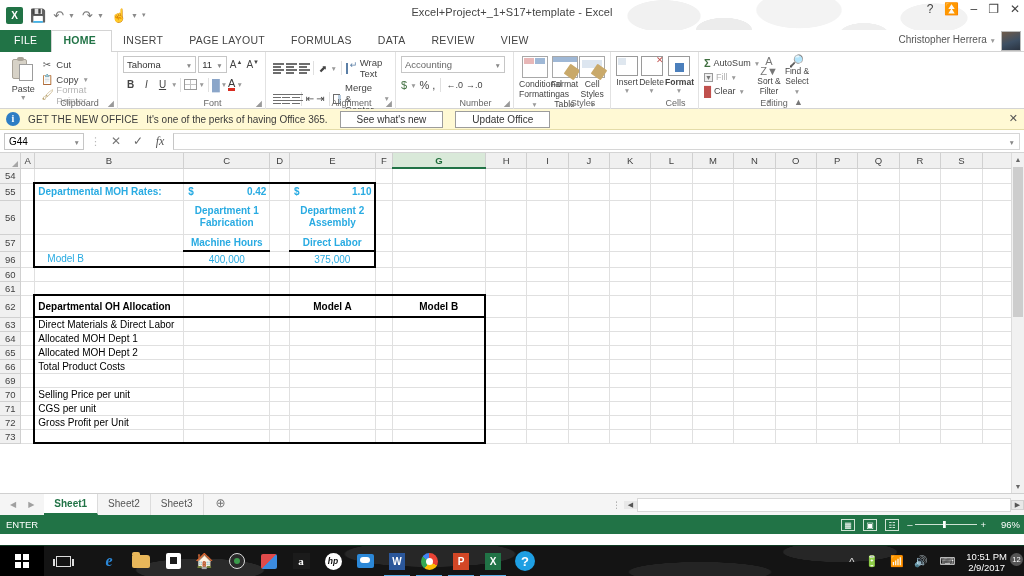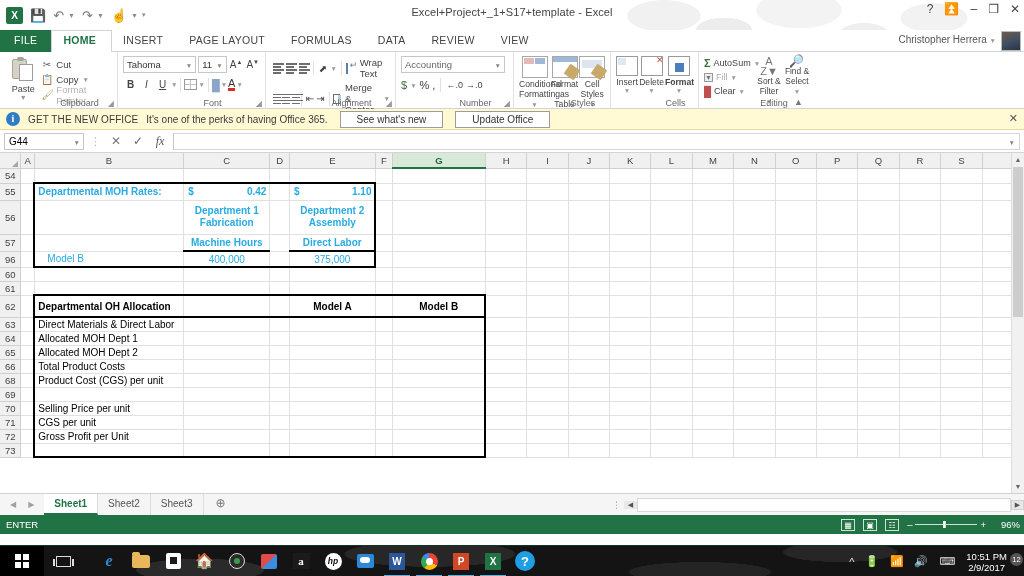--- a/index.html
+++ b/index.html
@@ -1039,43 +1039,20 @@
         <td class="cell"></td>
         <td class="cell"></td>
         <td class="cell"></td>
         <td class="cell"></td>
         <td class="cell"></td>
         <td class="cell"></td>
         <td class="cell"></td>
       </tr>
 
 
-      <tr style="height:14px">
-        <th class="rowhead">68</th>
-        <td class="cell"></td>
-        <td class="cell bk bL">Product Cost (CGS) per unit</td>
-        <td class="cell"></td>
-        <td class="cell"></td>
-        <td class="cell"></td>
-        <td class="cell"></td>
-        <td class="cell bR"></td>
-        <td class="cell"></td>
-        <td class="cell"></td>
-        <td class="cell"></td>
-        <td class="cell"></td>
-        <td class="cell"></td>
-        <td class="cell"></td>
-        <td class="cell"></td>
-        <td class="cell"></td>
-        <td class="cell"></td>
-        <td class="cell"></td>
-        <td class="cell"></td>
-        <td class="cell"></td>
-        <td class="cell"></td>
-      </tr>
 
       <tr style="height:14px">
         <th class="rowhead">69</th>
         <td class="cell"></td>
         <td class="cell bk bL"></td>
         <td class="cell"></td>
         <td class="cell"></td>
         <td class="cell"></td>
         <td class="cell"></td>
         <td class="cell bR"></td>

